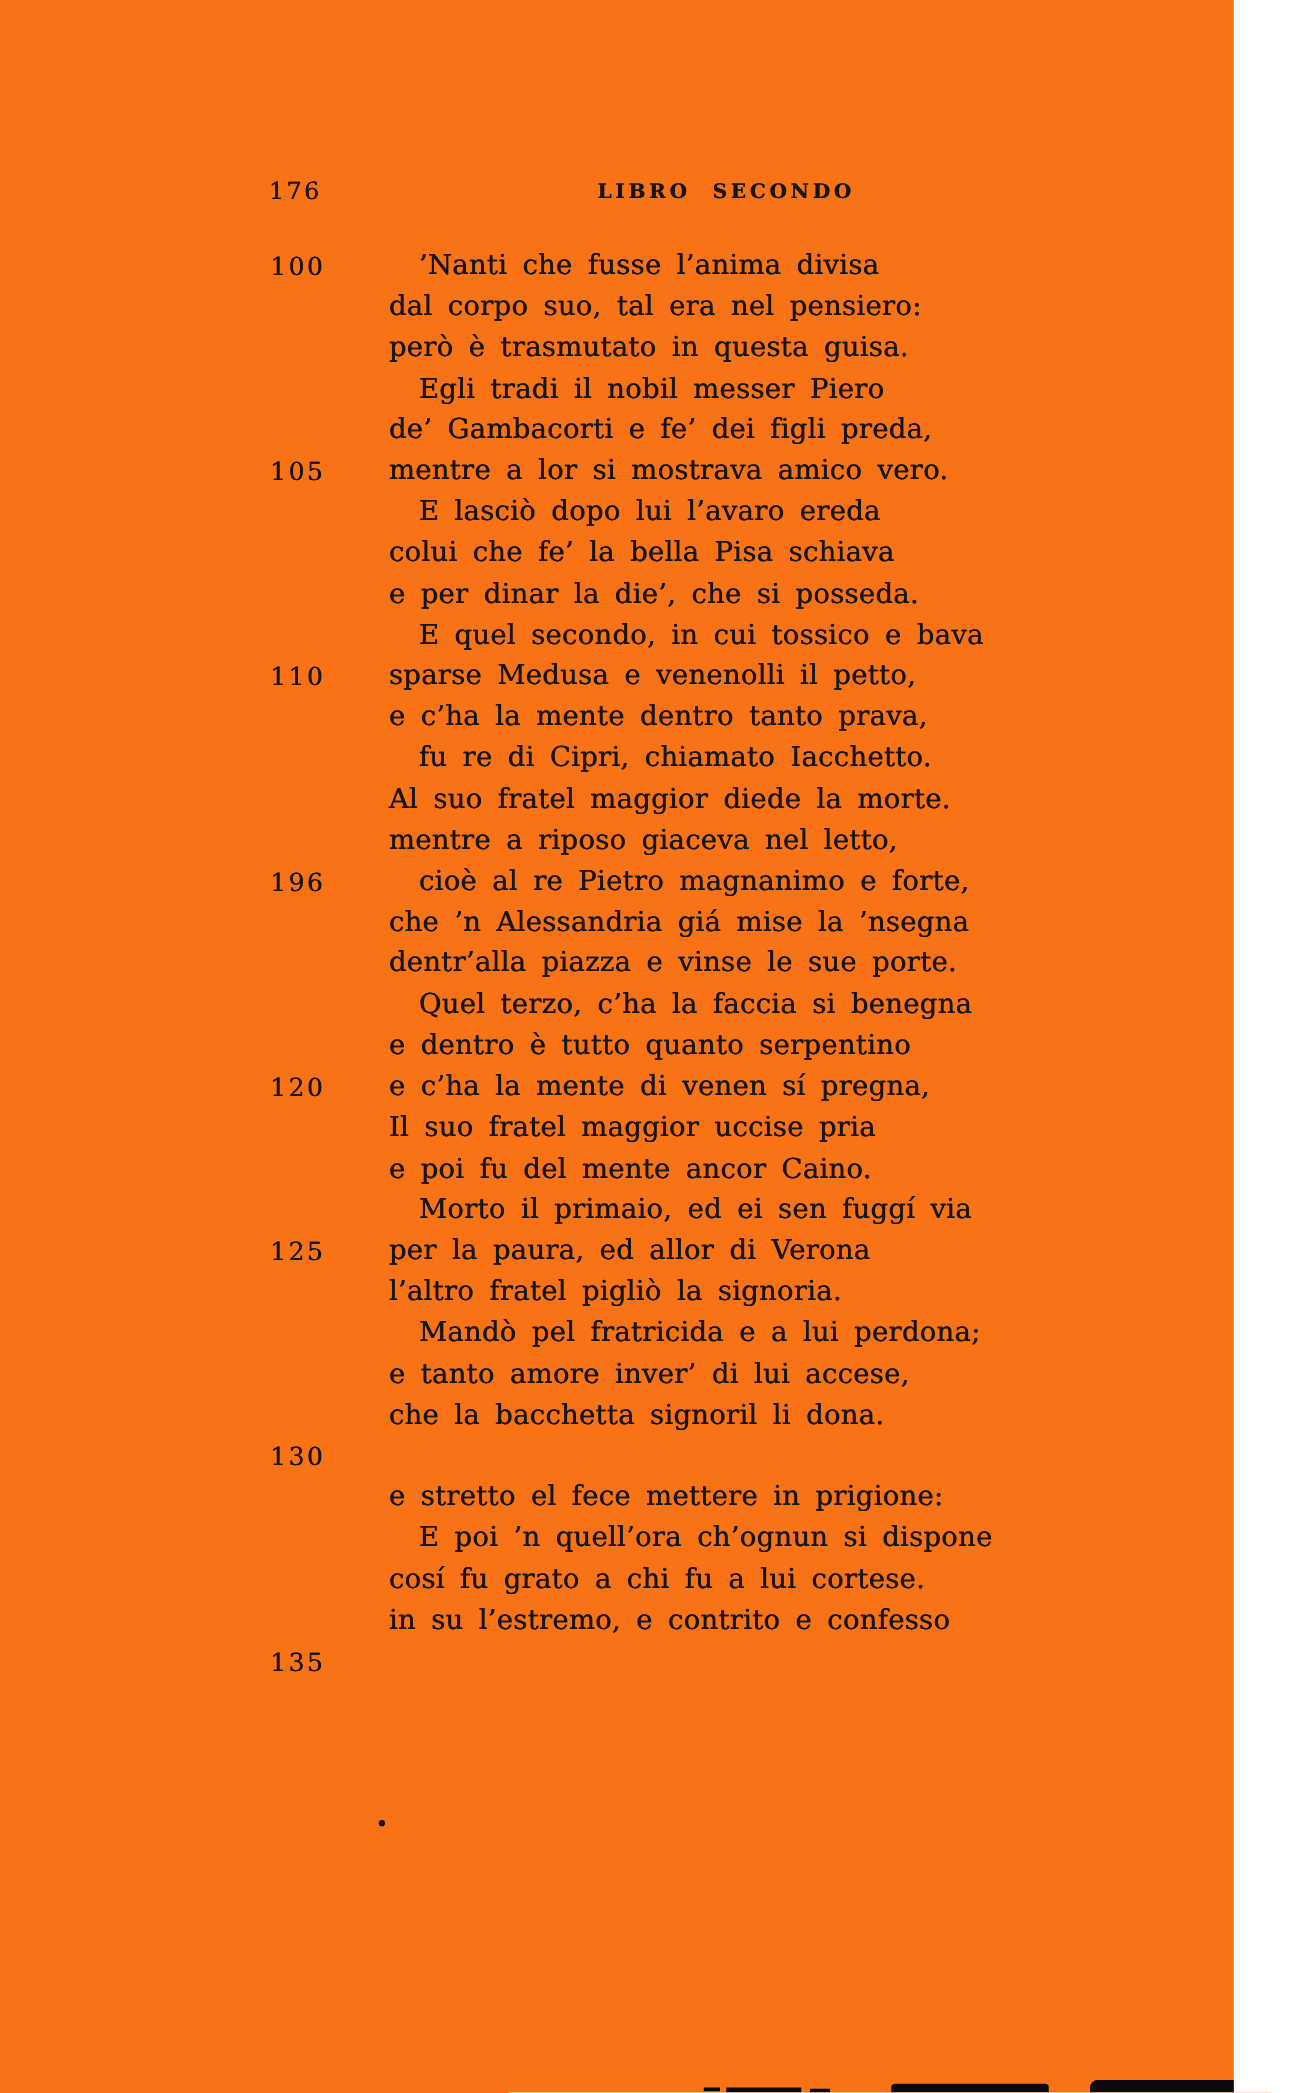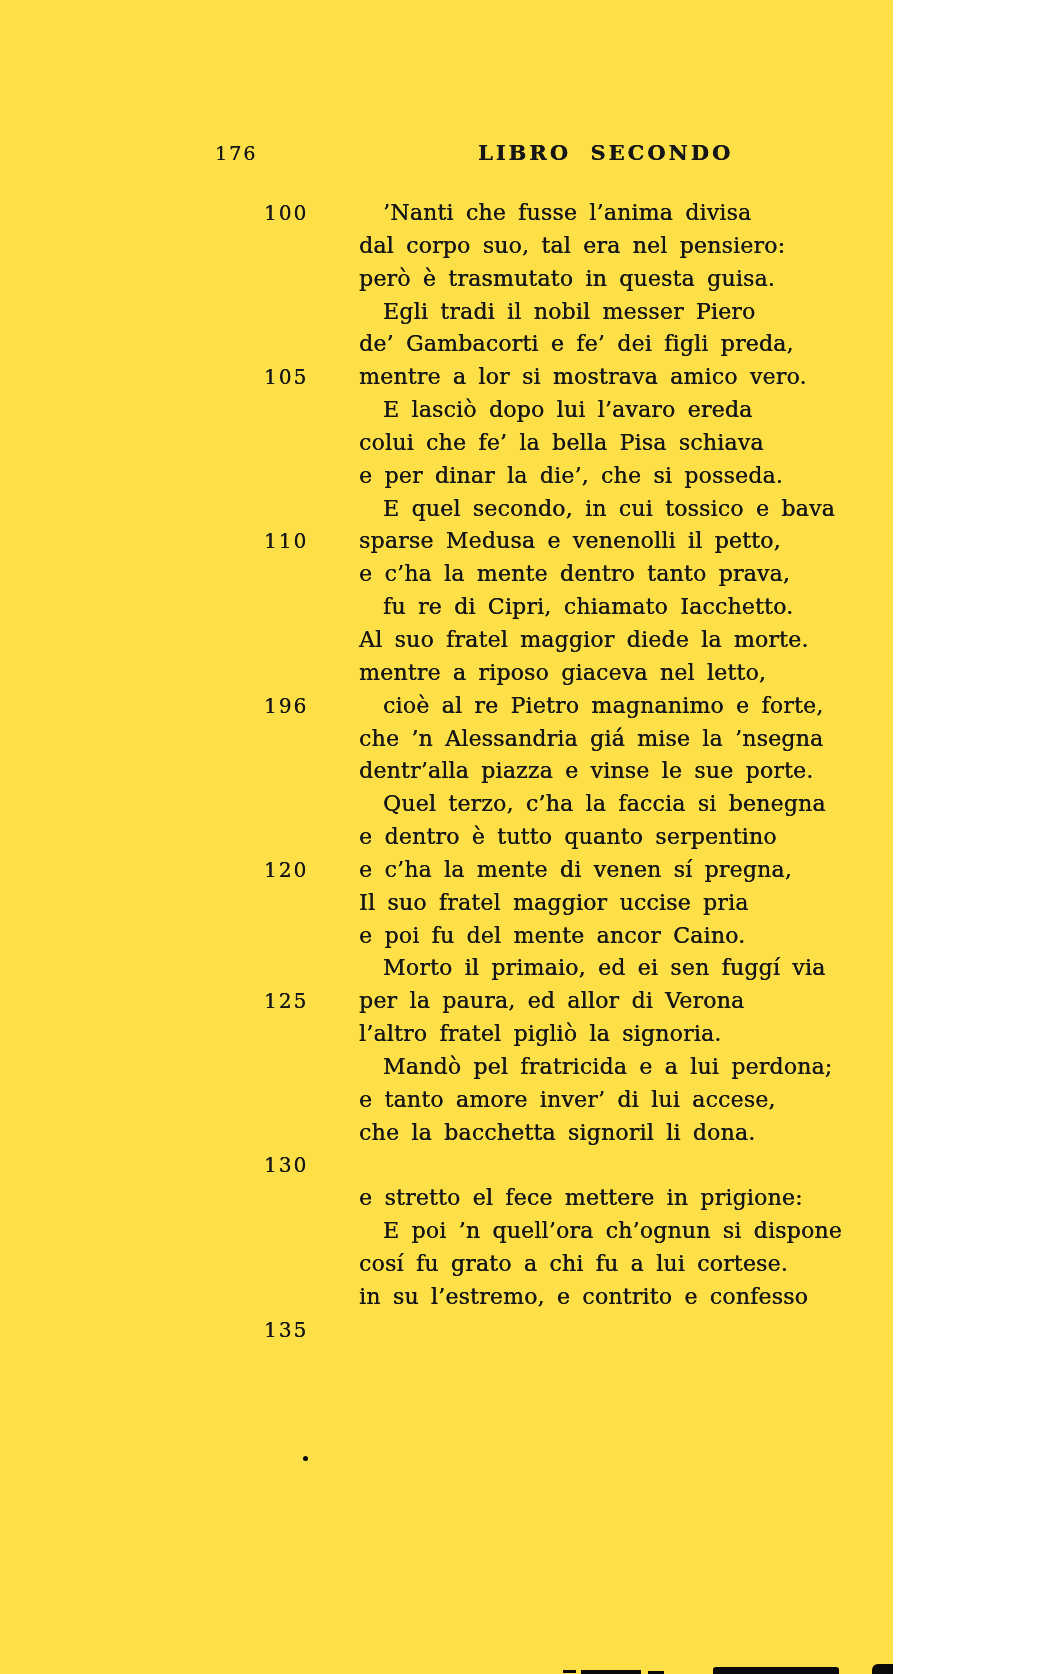--- a/index.html
+++ b/index.html
@@ -2,42 +2,42 @@
 <html><head>
 <meta charset="utf-8">
 <style>
   html, body {
     margin: 0;
     padding: 0;
     background: #ffffff;
   }
   .page {
     position: relative;
-    width: 893px;
+    width: 987px;
     height: 1674px;
-    background: #fde047;
+    background: #f97316;
     overflow: hidden;
     font-family: "DejaVu Serif", "Liberation Serif", serif;
     color: #161616;
   }
   
   .pagenum {
     position: absolute;
     left: 215px;
     top: 143px;
     font-size: 19px;
     letter-spacing: 2px;
     line-height: 20px;
     text-shadow: 0.3px 0 0 currentColor;
   }
   .booktitle {
     position: absolute;
     left: 478px;
     top: 144px;
-    font-size: 21px;
+    font-size: 16px;
     letter-spacing: 3px;
     word-spacing: 9px;
     line-height: 18px;
     font-weight: bold;
     text-shadow: 0.2px 0 0 currentColor;
   }
   
   .poem {
     position: absolute;
     left: 0;
@@ -47,21 +47,20 @@
   .verse-line {
     position: relative;
     height: 32.85px;
     line-height: 32.85px;
     padding-left: 311px;
     font-size: 22px;
     letter-spacing: 0.2px;
     word-spacing: 5px;
     white-space: nowrap;
     text-shadow: 0.35px 0 0 currentColor;
-    margin-left: 48px;
   }
   .verse-line.indent {
     padding-left: 335px;
   }
   .lnum {
     position: absolute;
     left: 216px;
     top: 0;
     font-size: 20px;
     letter-spacing: 2px;

